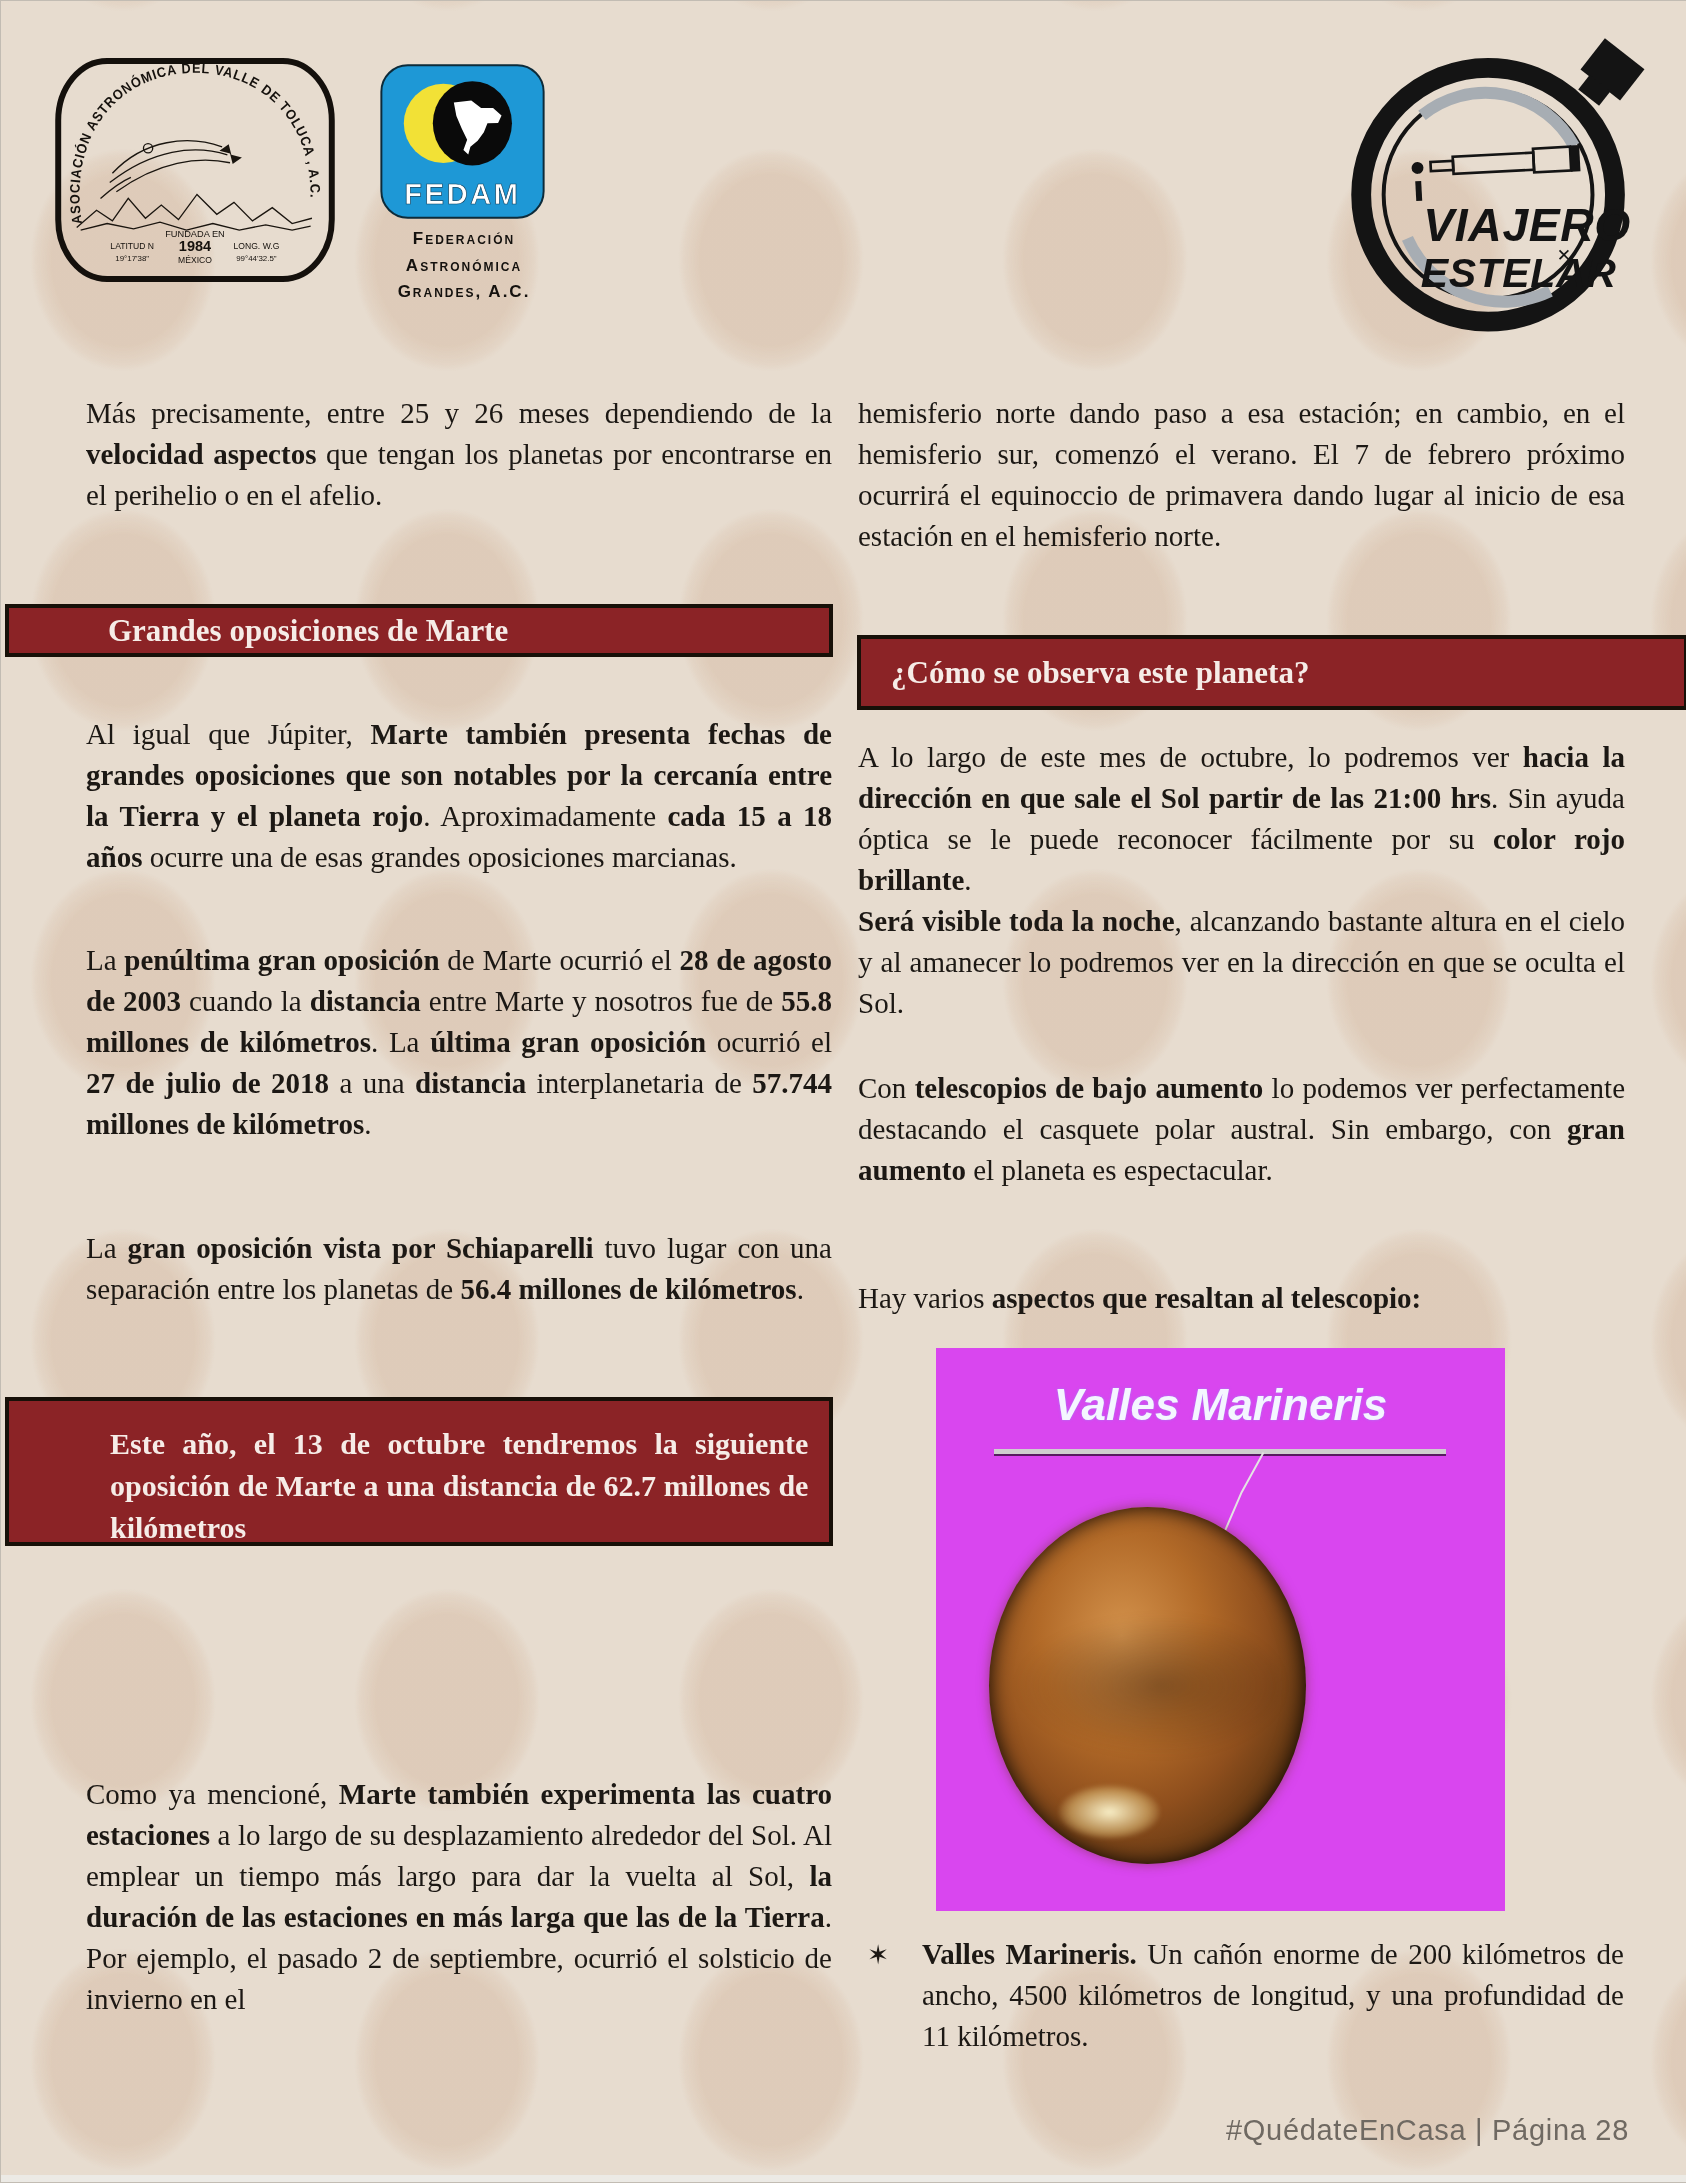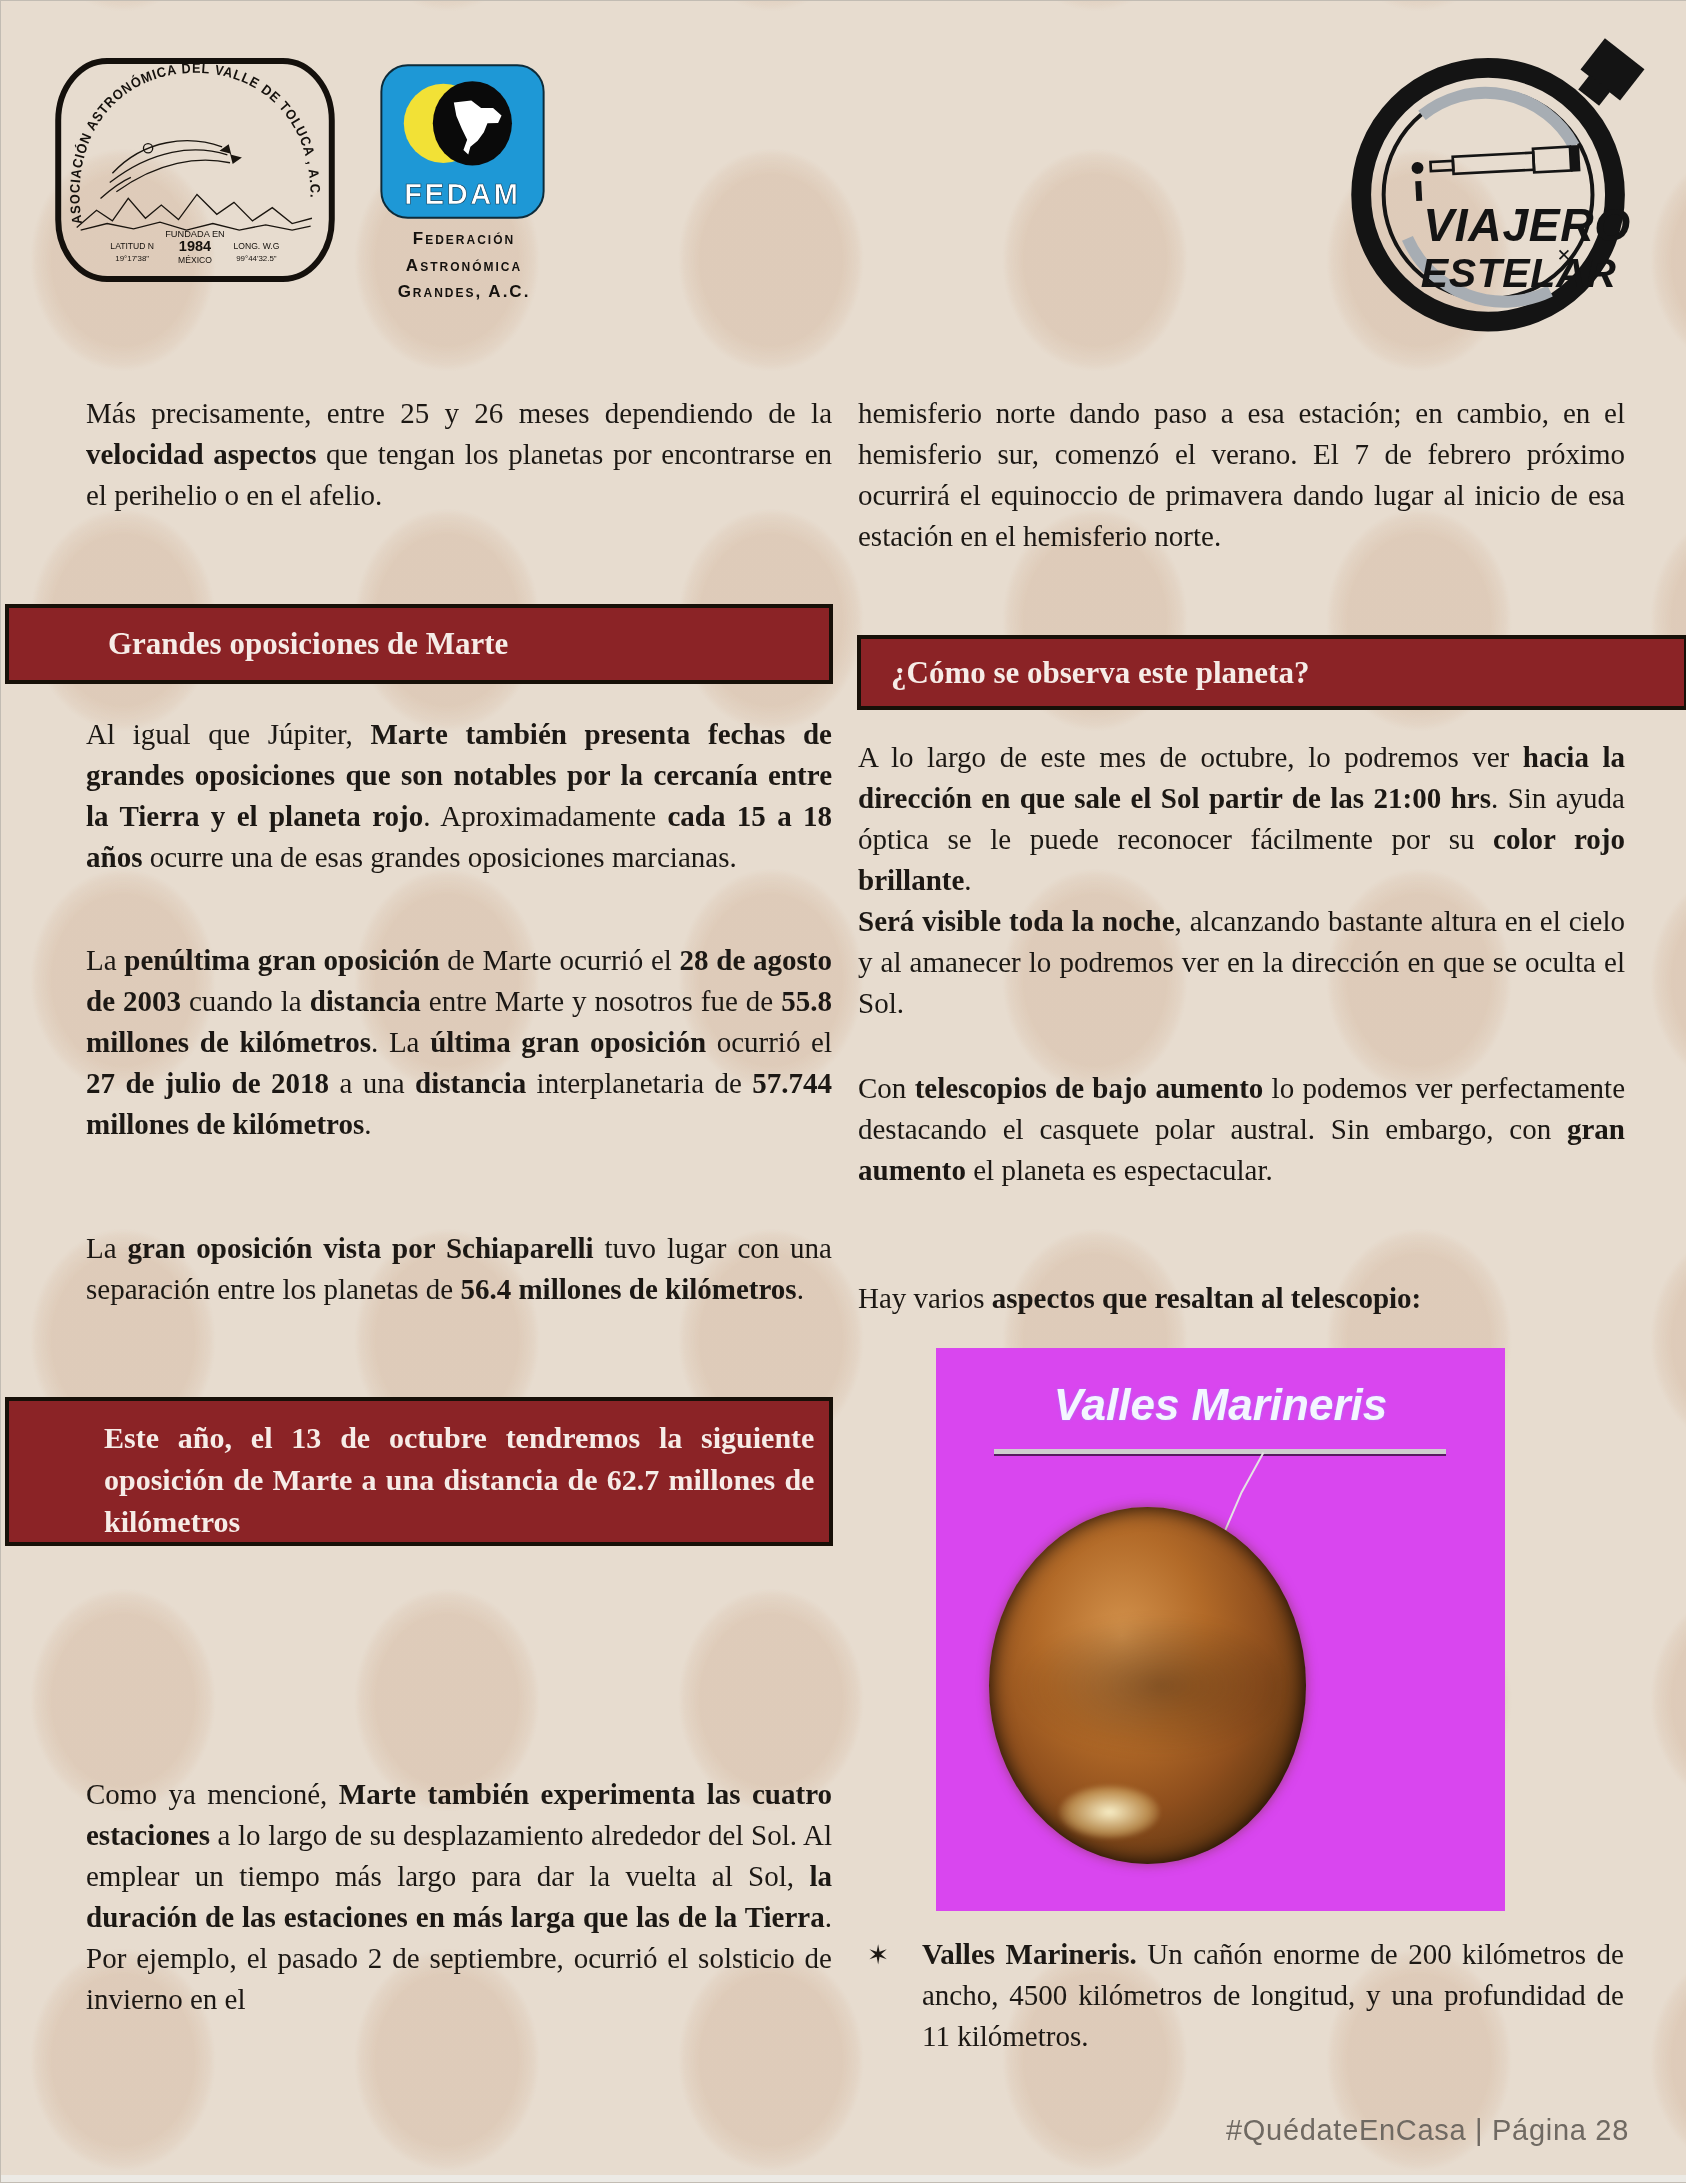--- a/index.html
+++ b/index.html
@@ -38,21 +38,21 @@
     box-sizing:border-box;
     color:#f6ece7;
     font-weight:bold;
   }
   .redbar .label{
     font-size:31px;
     color:#f6ece7;
   }
   .bar-single{display:flex;align-items:center;}
   .callout-text{
-    margin:0;
+    margin:6px;
     font-size:30px;line-height:42px;
     text-align:justify;
     color:#f6ece7;font-weight:bold;
   }
   .fedam-caption{
     font-family:"Liberation Sans","DejaVu Sans",sans-serif;
     font-variant:small-caps;
     font-weight:600;
     font-size:17px;line-height:26.5px;
     letter-spacing:2px;
@@ -176,21 +176,21 @@
       <rect x="186" y="4" width="56" height="36"></rect>
       <rect x="242" y="2" width="14" height="40" fill="#141414" stroke="none"></rect>
     </g>
     <text x="120" y="322" font-size="70" font-weight="bold" font-style="italic" letter-spacing="1" fill="#141414">VIAJERO</text>
     <text x="116" y="392" font-size="62" font-weight="bold" font-style="italic" letter-spacing="1" fill="#141414">ESTELAR</text>
     <text x="322" y="352" font-size="26" font-weight="bold" fill="#141414">✕</text>
   </svg>
 
   <p class="body-text abs" style="left:85px;top:392px;width:746px"><span>Más precisamente, entre 25 y 26 meses dependiendo de la </span><span class="b">velocidad aspectos</span><span> que tengan los planetas por encontrarse en el perihelio o en el afelio.</span></p>
 
-  <div class="redbar bar-single" style="left:4px;top:603px;width:828px;height:80px;padding-left:99px">
+  <div class="redbar bar-single" style="left:4px;top:603px;width:828px;height:53px;padding-left:99px">
     <span class="label">Grandes oposiciones de Marte</span>
   </div>
 
   <p class="body-text abs" style="left:85px;top:713px;width:746px"><span>Al igual que Júpiter, </span><span class="b">Marte también presenta fechas de grandes oposiciones que son notables por la cercanía entre la Tierra y el planeta rojo</span><span>. Aproximadamente </span><span class="b">cada 15 a 18 años</span><span> ocurre una de esas grandes oposiciones marcianas.</span></p>
 
   <p class="body-text abs" style="left:85px;top:939px;width:746px"><span>La </span><span class="b">penúltima gran oposición</span><span> de Marte ocurrió el </span><span class="b">28 de agosto de 2003</span><span> cuando la </span><span class="b">distancia</span><span> entre Marte y nosotros fue de </span><span class="b">55.8 millones de kilómetros</span><span>. La </span><span class="b">última gran oposición</span><span> ocurrió el </span><span class="b">27 de julio de 2018</span><span> a una </span><span class="b">distancia</span><span> interplanetaria de </span><span class="b">57.744 millones de kilómetros</span><span>.</span></p>
 
   <p class="body-text abs" style="left:85px;top:1227px;width:746px"><span>La </span><span class="b">gran oposición vista por Schiaparelli</span><span> tuvo lugar con una separación entre los planetas de </span><span class="b">56.4 millones de kilómetros</span><span>.</span></p>
 
   <div class="redbar" style="left:4px;top:1396px;width:828px;height:149px;padding:16px 14.6px 0 95px">

